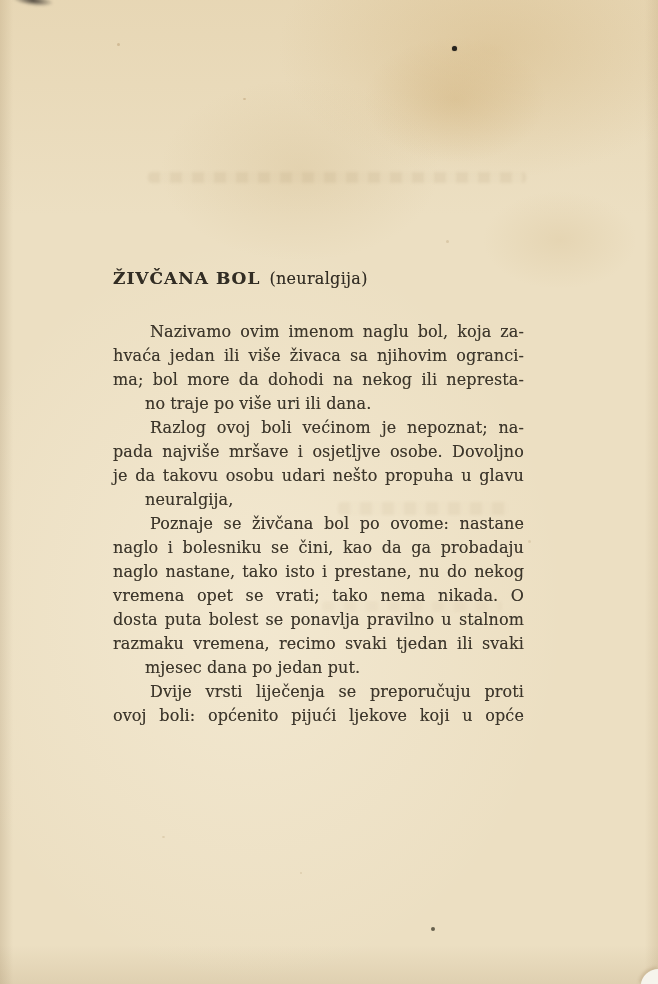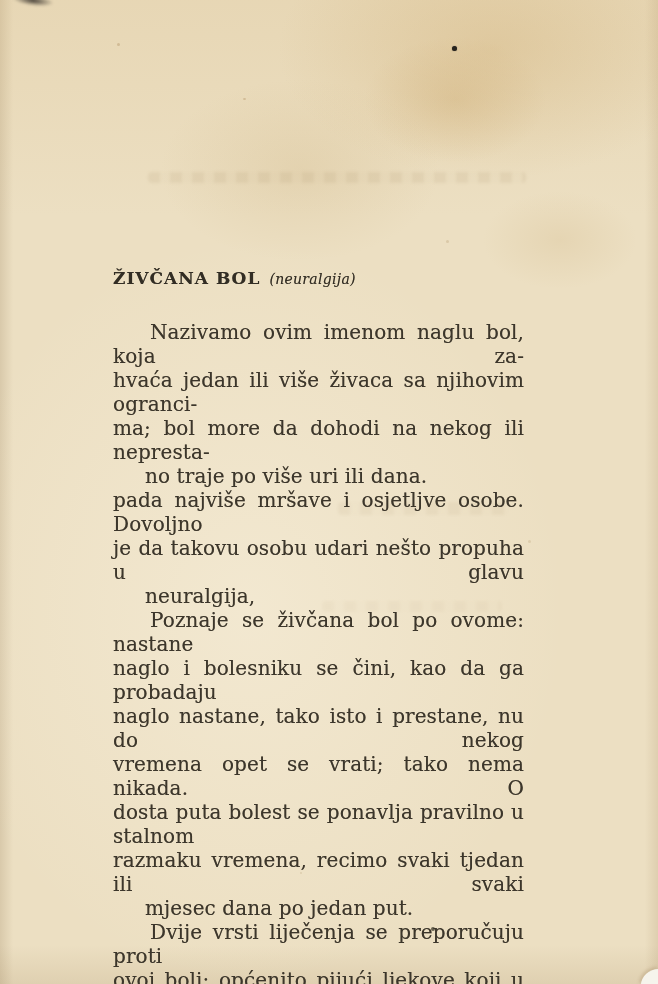--- a/index.html
+++ b/index.html
@@ -40,29 +40,28 @@
     margin: 0 0 29px 0;
     font-size: 17px;
     line-height: 24px;
     font-weight: bold;
     letter-spacing: 1px;
     color: #322d24;
     white-space: nowrap;
   }
   .title-annotation {
     font-weight: normal;
-    font-style: italic;
-    font-size: 14px;
+    font-size: 16px;
     letter-spacing: 0.3px;
     margin-left: 9px;
   }
   .para { margin: 0; padding: 0; }
   .line {
     display: block;
-    font-size: 20px;
+    font-size: 16px;
     line-height: 24px;
     text-align: justify;
     text-align-last: justify;
     letter-spacing: 0.1px;
   }
   .line.first { text-indent: 37px; }
   .line.end { text-align-last: left; margin-left: 32px; }
 
   
   .smudge-topleft {
@@ -136,20 +135,21 @@
     </h1>
 
     <div class="para">
       <span class="line first">Nazivamo ovim imenom naglu bol, koja za-</span>
       <span class="line">hvaća jedan ili više živaca sa njihovim ogranci-</span>
       <span class="line">ma; bol more da dohodi na nekog ili nepresta-</span>
       <span class="line end">no traje po više uri ili dana.</span>
     </div>
 
     <div class="para">
+      <span class="line first">Razlog ovoj boli većinom je nepoznat; na-</span>
       <span class="line">pada najviše mršave i osjetljve osobe. Dovoljno</span>
       <span class="line">je da takovu osobu udari nešto propuha u glavu</span>
       <span class="line end">neuralgija,</span>
     </div>
 
     <div class="para">
       <span class="line first">Poznaje se živčana bol po ovome: nastane</span>
       <span class="line">naglo i bolesniku se čini, kao da ga probadaju</span>
       <span class="line">naglo nastane, tako isto i prestane, nu do nekog</span>
       <span class="line">vremena opet se vrati; tako nema nikada. O</span>

